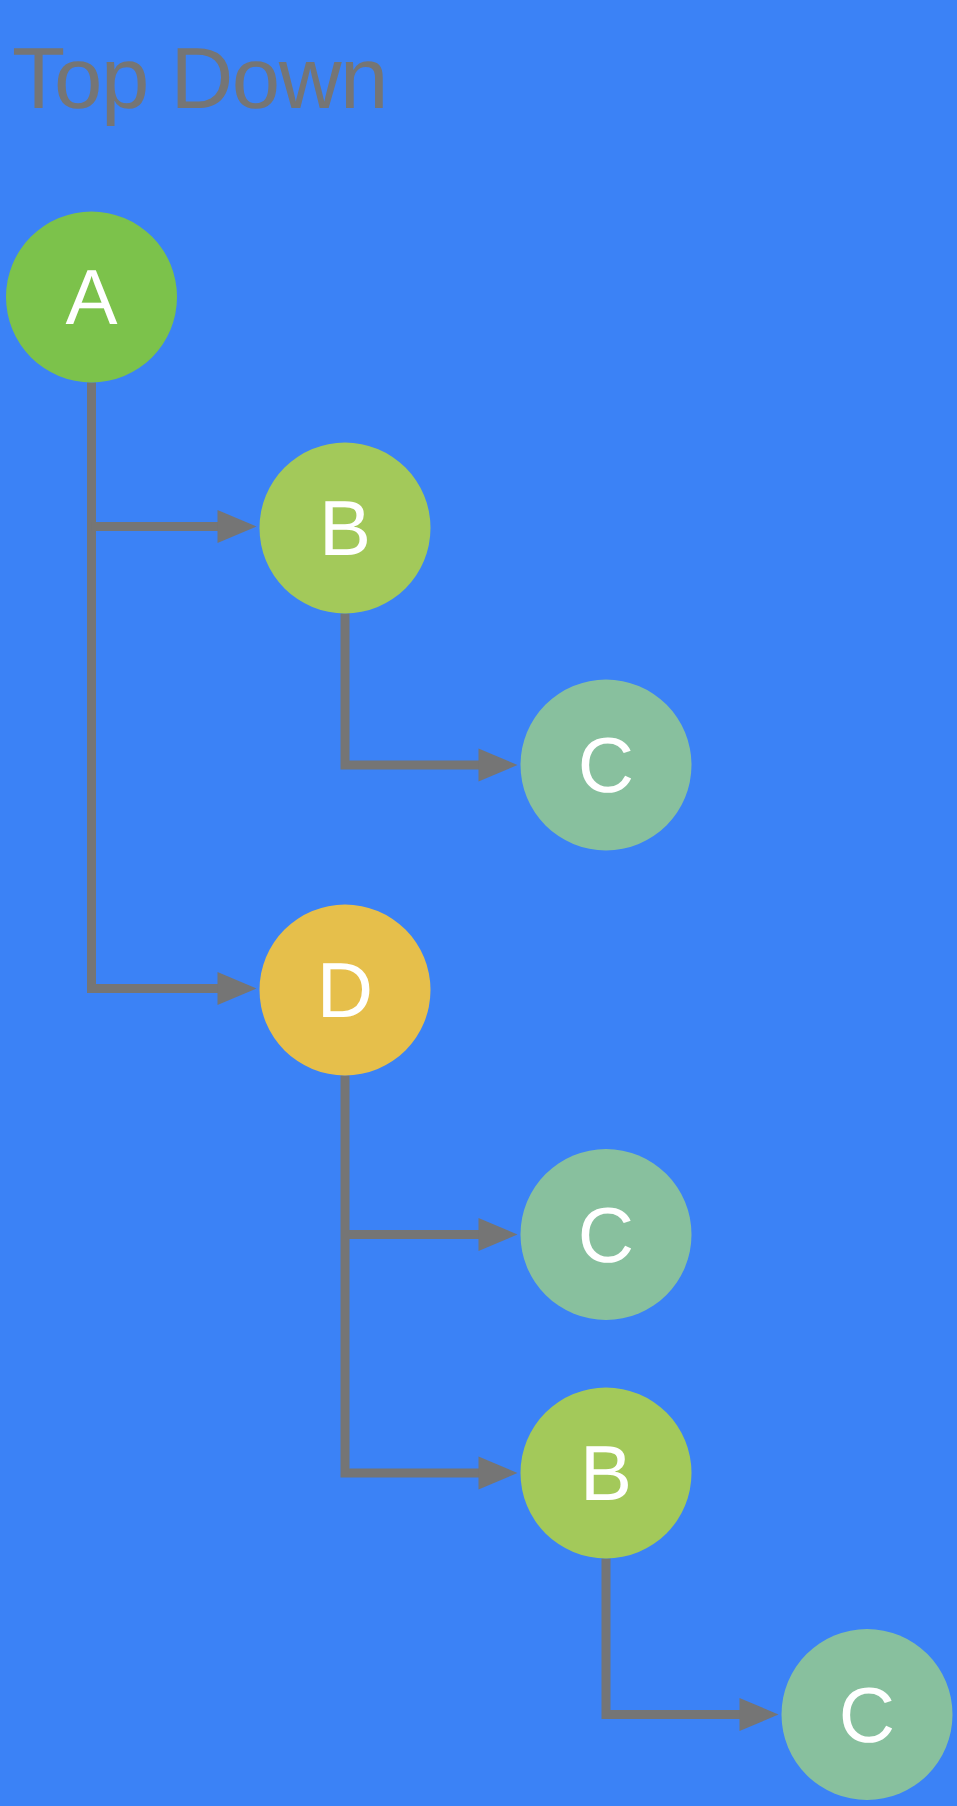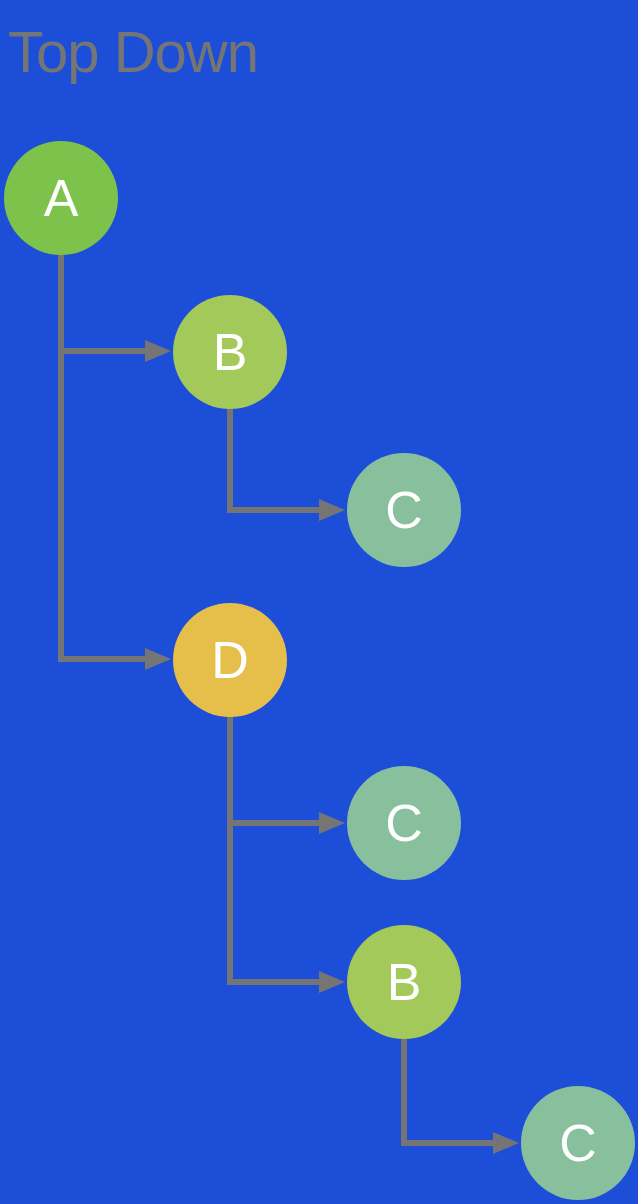--- a/index.html
+++ b/index.html
@@ -4,21 +4,21 @@
 <style>
   html, body {
     margin: 0;
     padding: 0;
     background: #ffffff;
   }
   .stage {
     position: relative;
     width: 638px;
     height: 1204px;
-    background: #1d4ed8;
+    background: #3b82f6;
     overflow: hidden;
     font-family: "Liberation Sans", sans-serif;
   }
   svg { display: block; }
   .title-text {
     font-family: "Liberation Sans", sans-serif;
     font-size: 58px;
     font-weight: 300;
     letter-spacing: -1px;
   }

